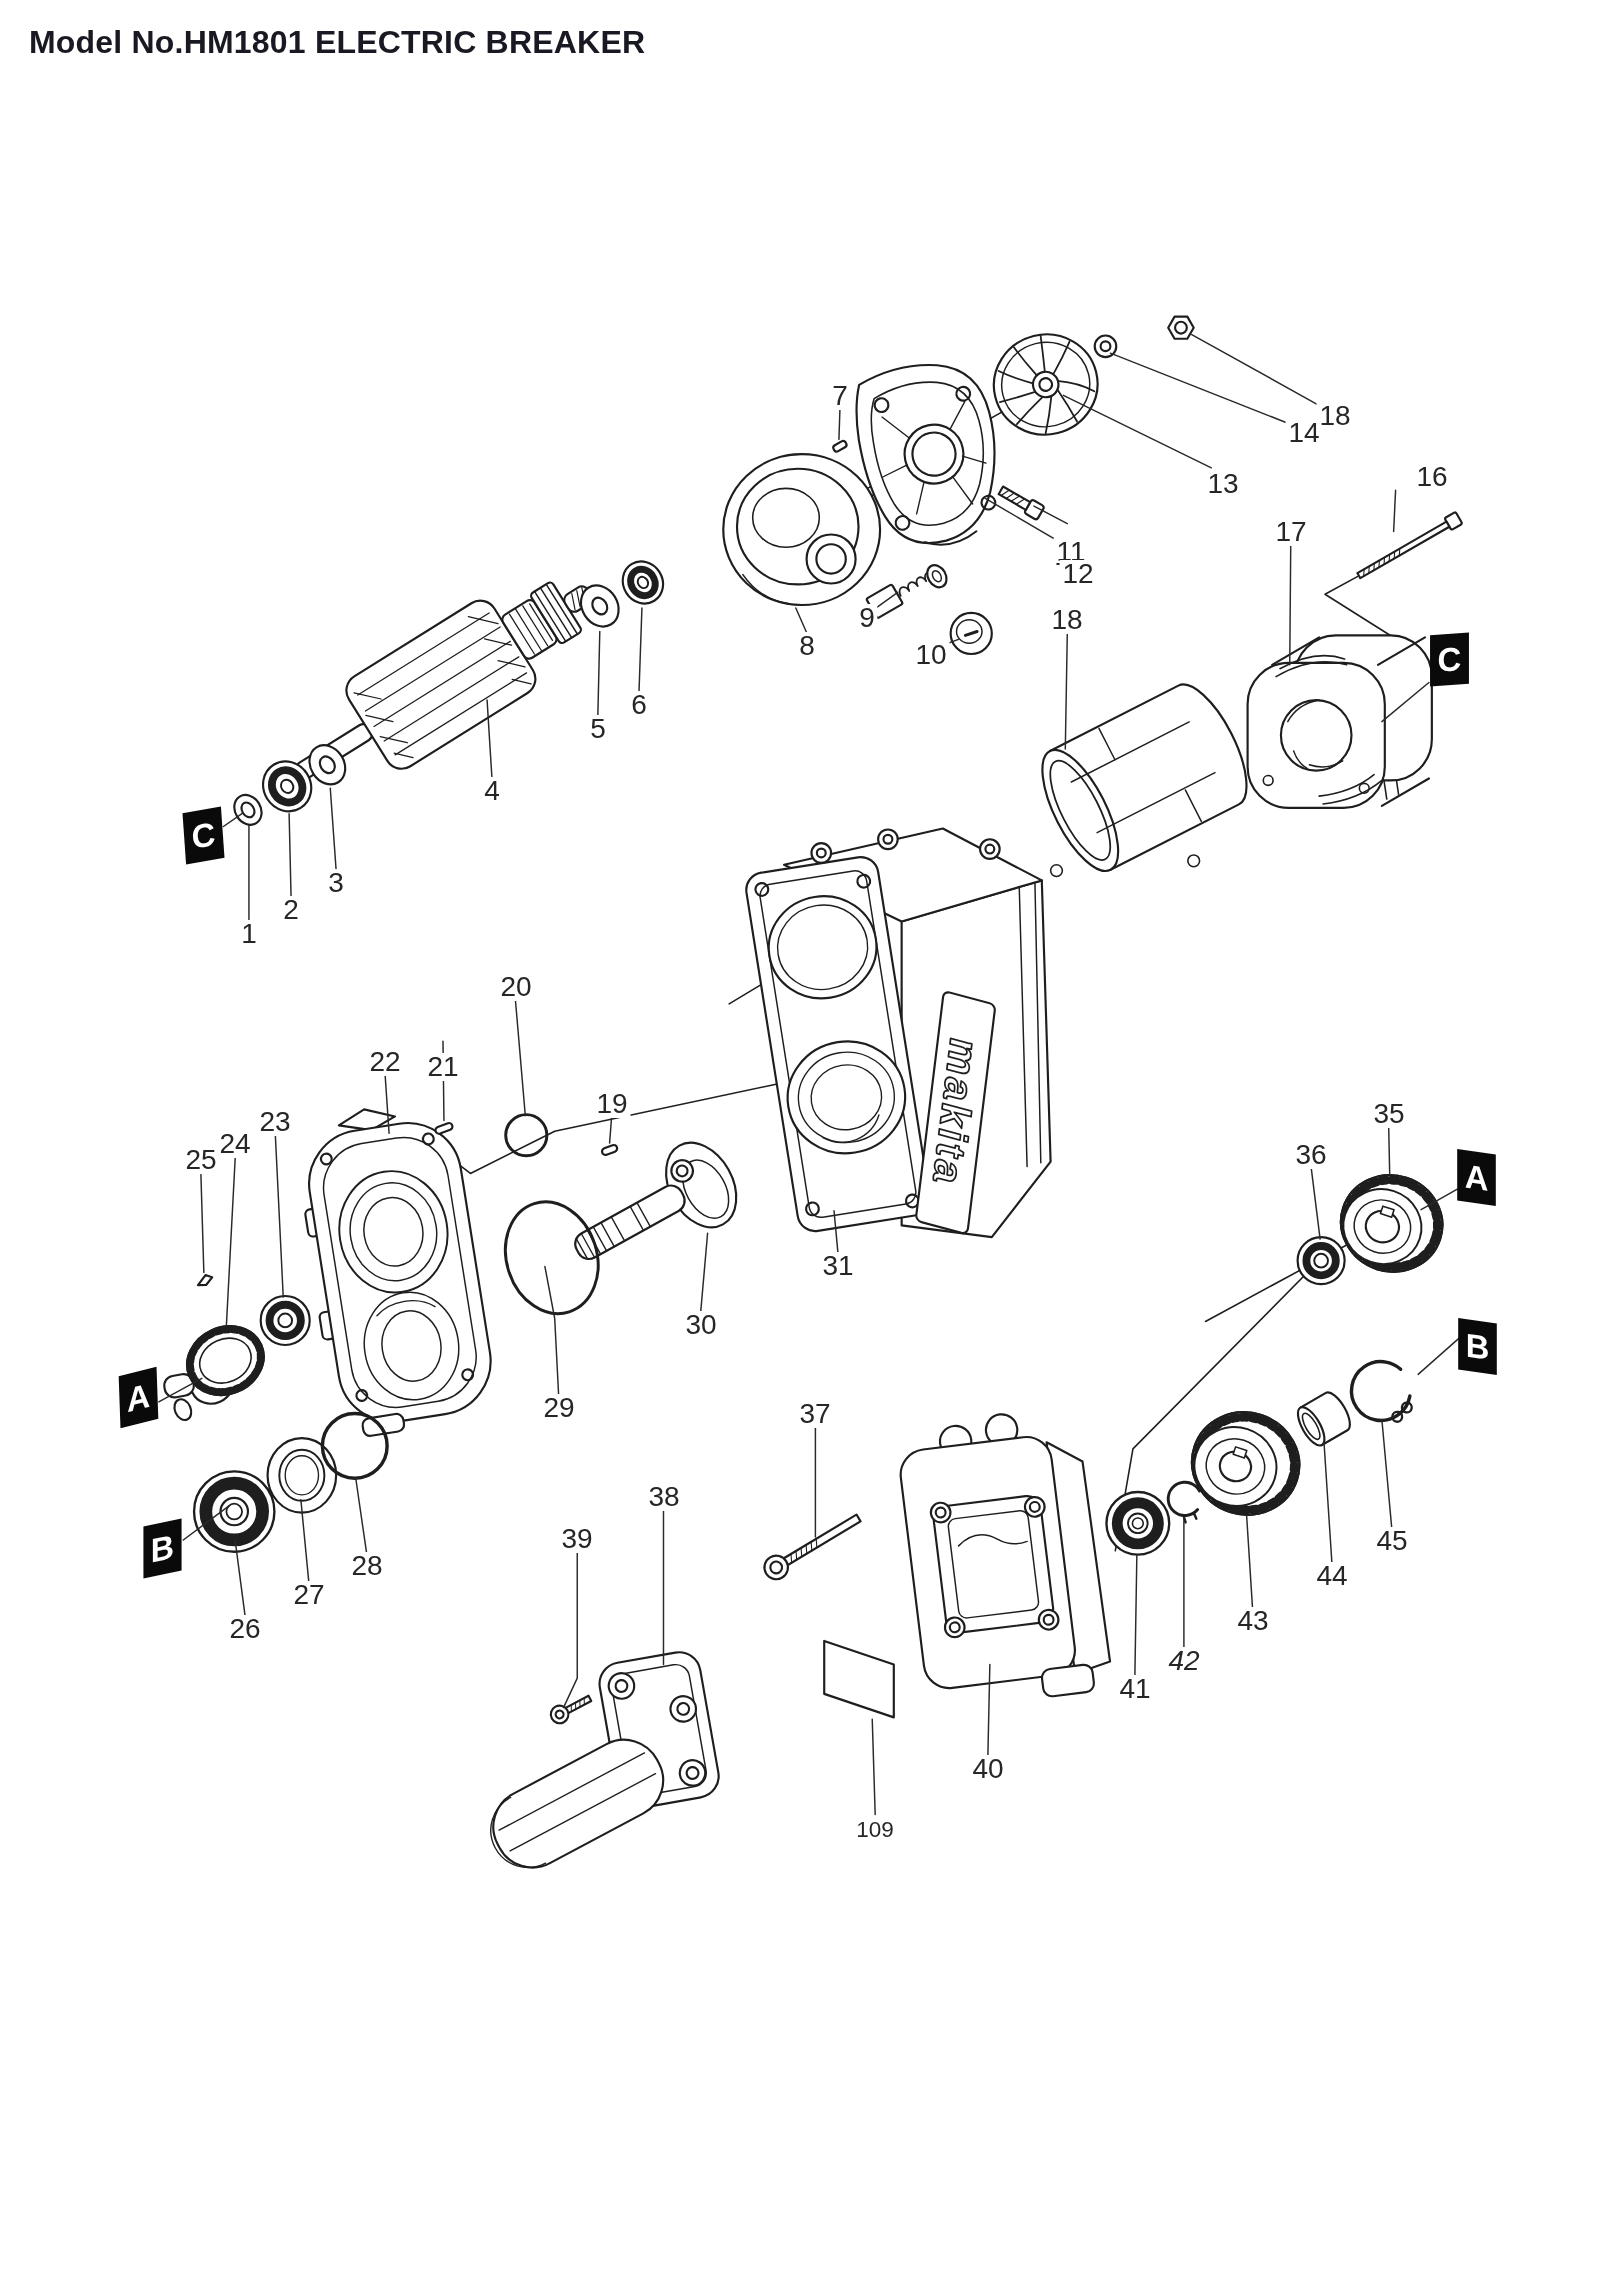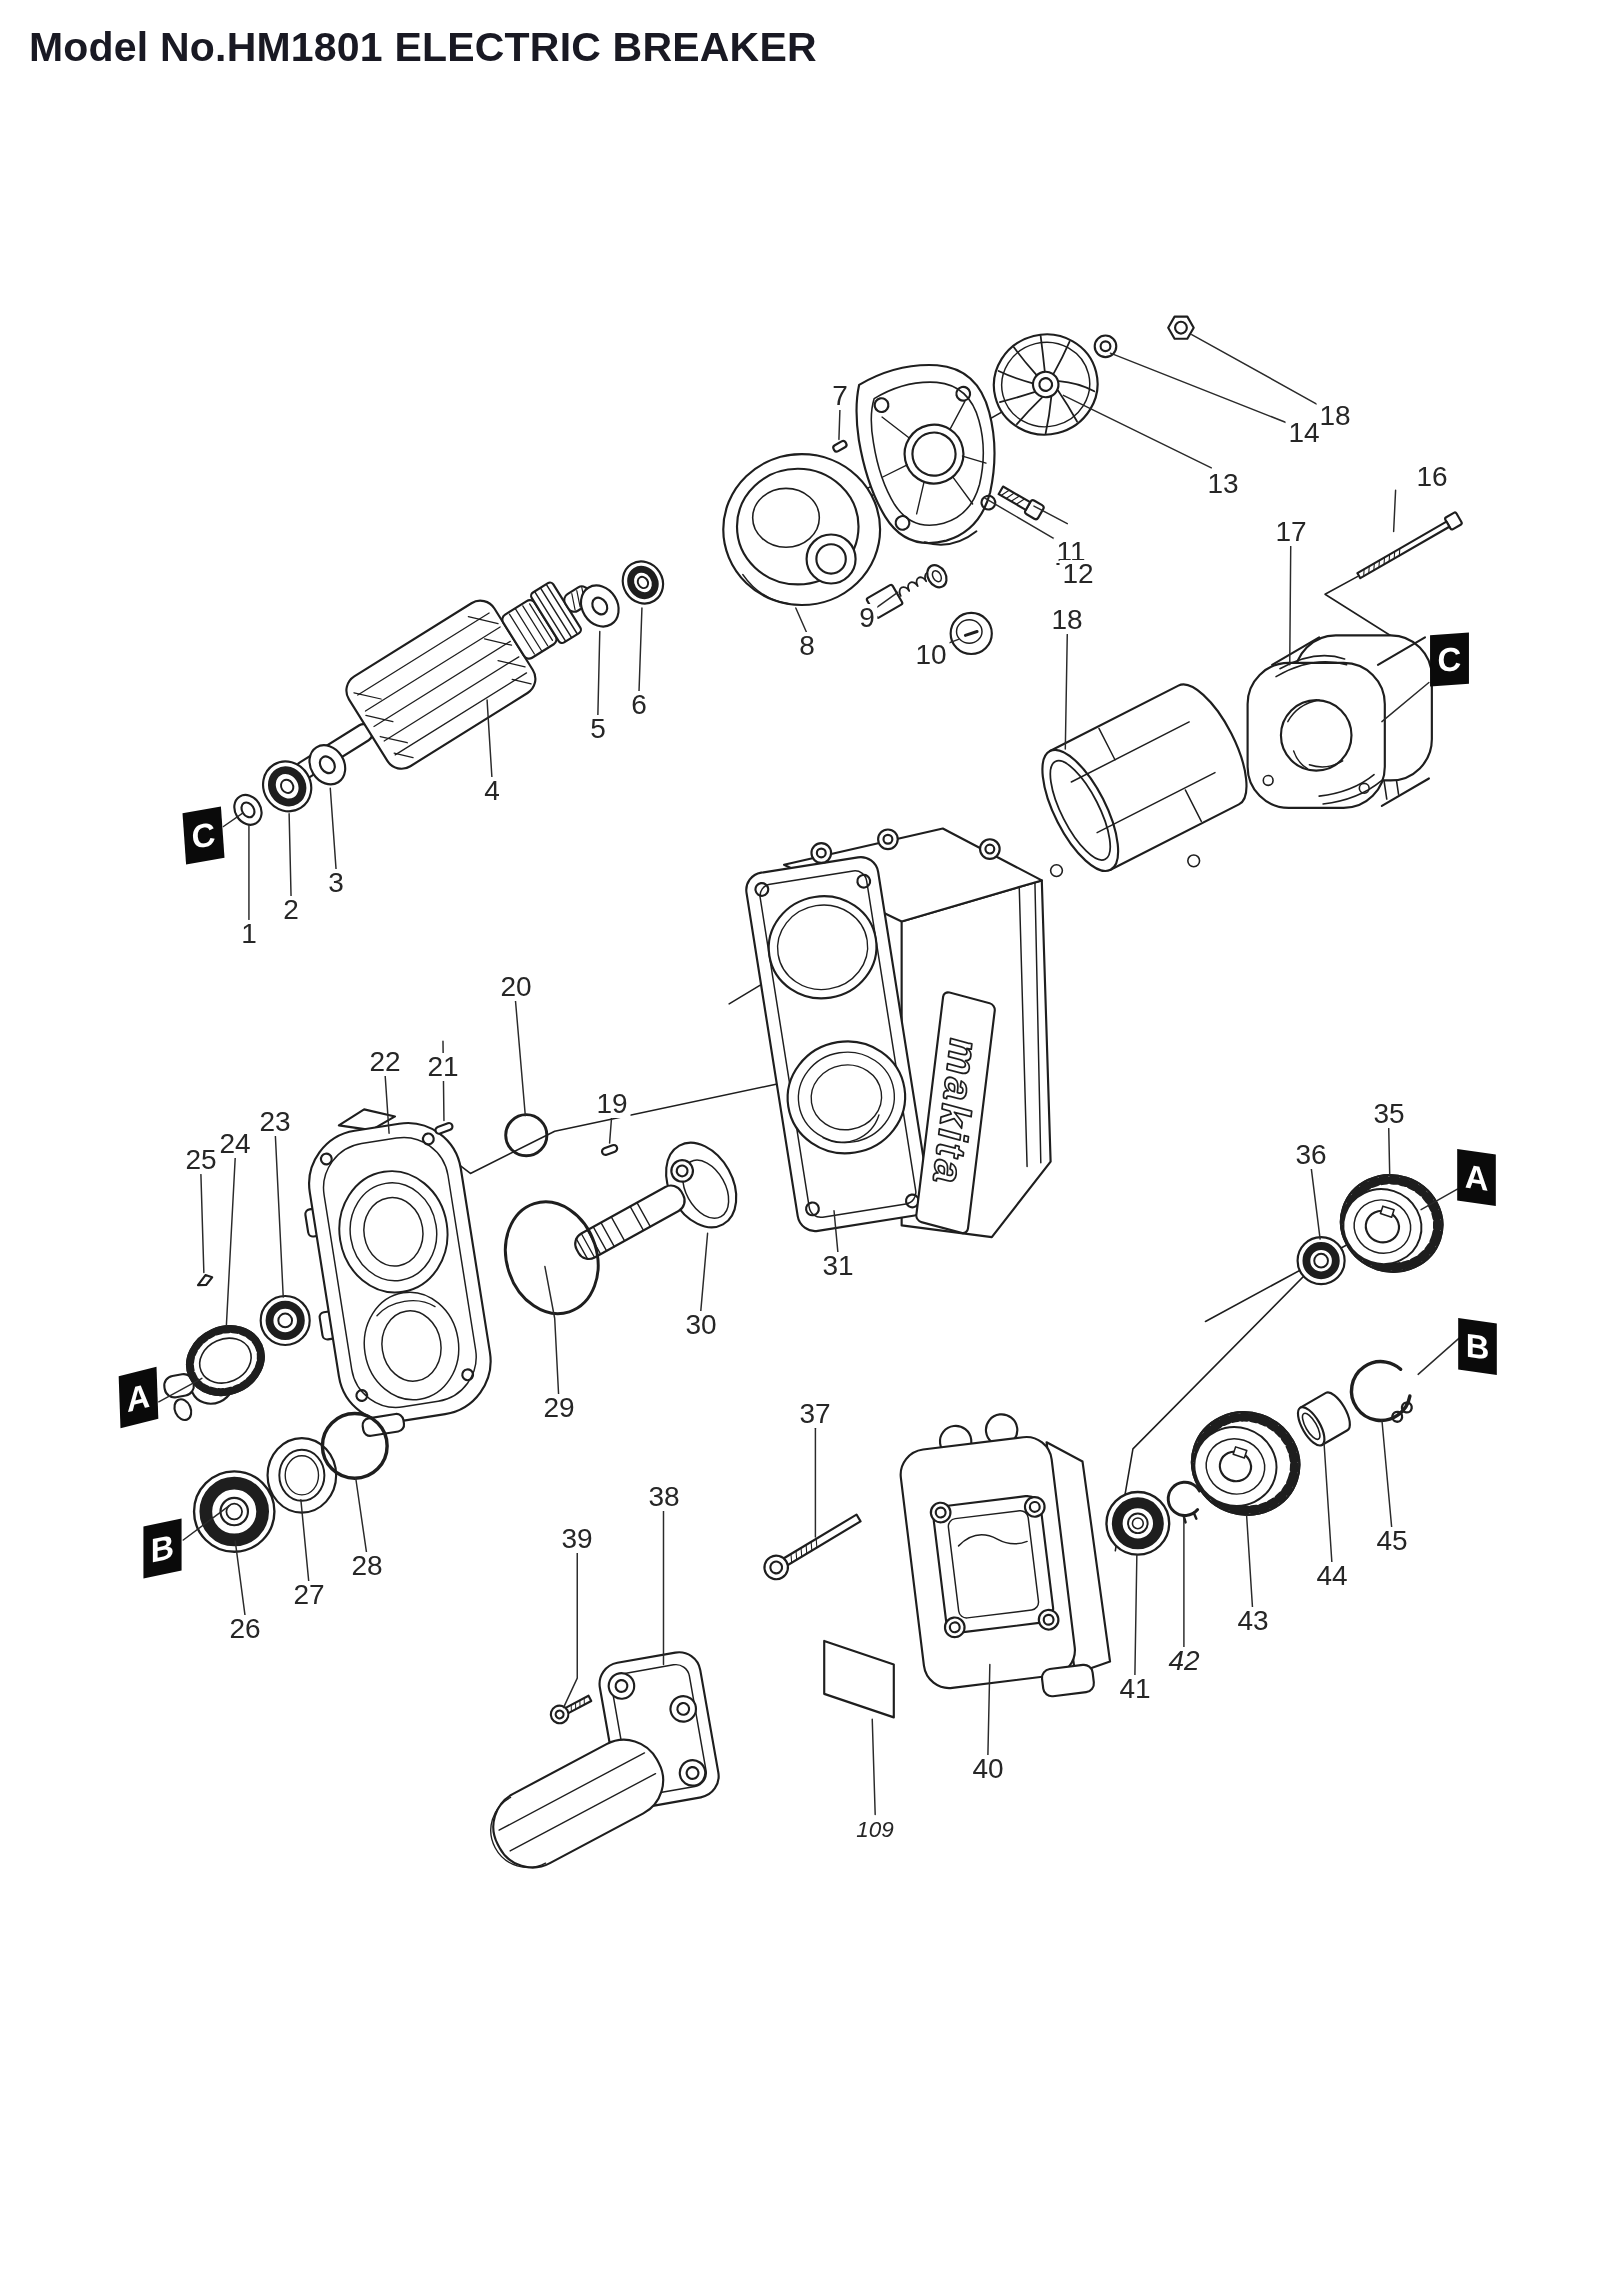--- a/index.html
+++ b/index.html
@@ -2,28 +2,28 @@
 <html style="--bg: #ffffff; --line: #1e1e1e; --label: #262626; --marker-bg: #0a0a0a; --marker-fg: #ffffff; --title: #191923;"><head>
 <meta charset="utf-8">
 <style>
   :root{
     --bg:#ffffff; --line:#1e1e1e; --thin:#2a2a2a; --label:#262626;
     --marker-bg:#0a0a0a; --marker-fg:#ffffff; --title:#191923;
   }
   html,body{margin:0;padding:0;background:var(--bg);}
   .canvas{position:relative;width:1621px;height:2293px;background:var(--bg);
           font-family:"Liberation Sans",sans-serif;overflow:hidden;}
-  .page-title{position:absolute;left:29px;top:23.5px;font-size:41px;font-weight:600;
+  .page-title{position:absolute;left:29px;top:23.5px;font-size:32px;font-weight:600;
               letter-spacing:0.2px;color:var(--title);white-space:nowrap;}
   svg.art{position:absolute;left:0;top:0;}
   svg.art *{vector-effect:none;}
   .part-label{position:absolute;transform:translate(-50%,-50%);font-size:28px;
               color:var(--label);background:var(--bg);padding:0 2.9px;line-height:1;
               white-space:nowrap;}
-  .part-label.small{font-size:22.5px;font-style:italic;}
+  .part-label.small{font-size:22.5px;}
   .ref-marker{position:absolute;width:39px;height:51px;background:var(--marker-bg);
               display:flex;align-items:center;justify-content:center;
               color:var(--marker-fg);font-size:33px;font-weight:700;}
   svg text.logo{font-family:"Liberation Sans",sans-serif;font-weight:700;
                 font-size:42px;letter-spacing:3px;fill:#ffffff;stroke:#1e1e1e;
                 stroke-width:1.8px;}
 </style>
 </head>
 <body>
 

